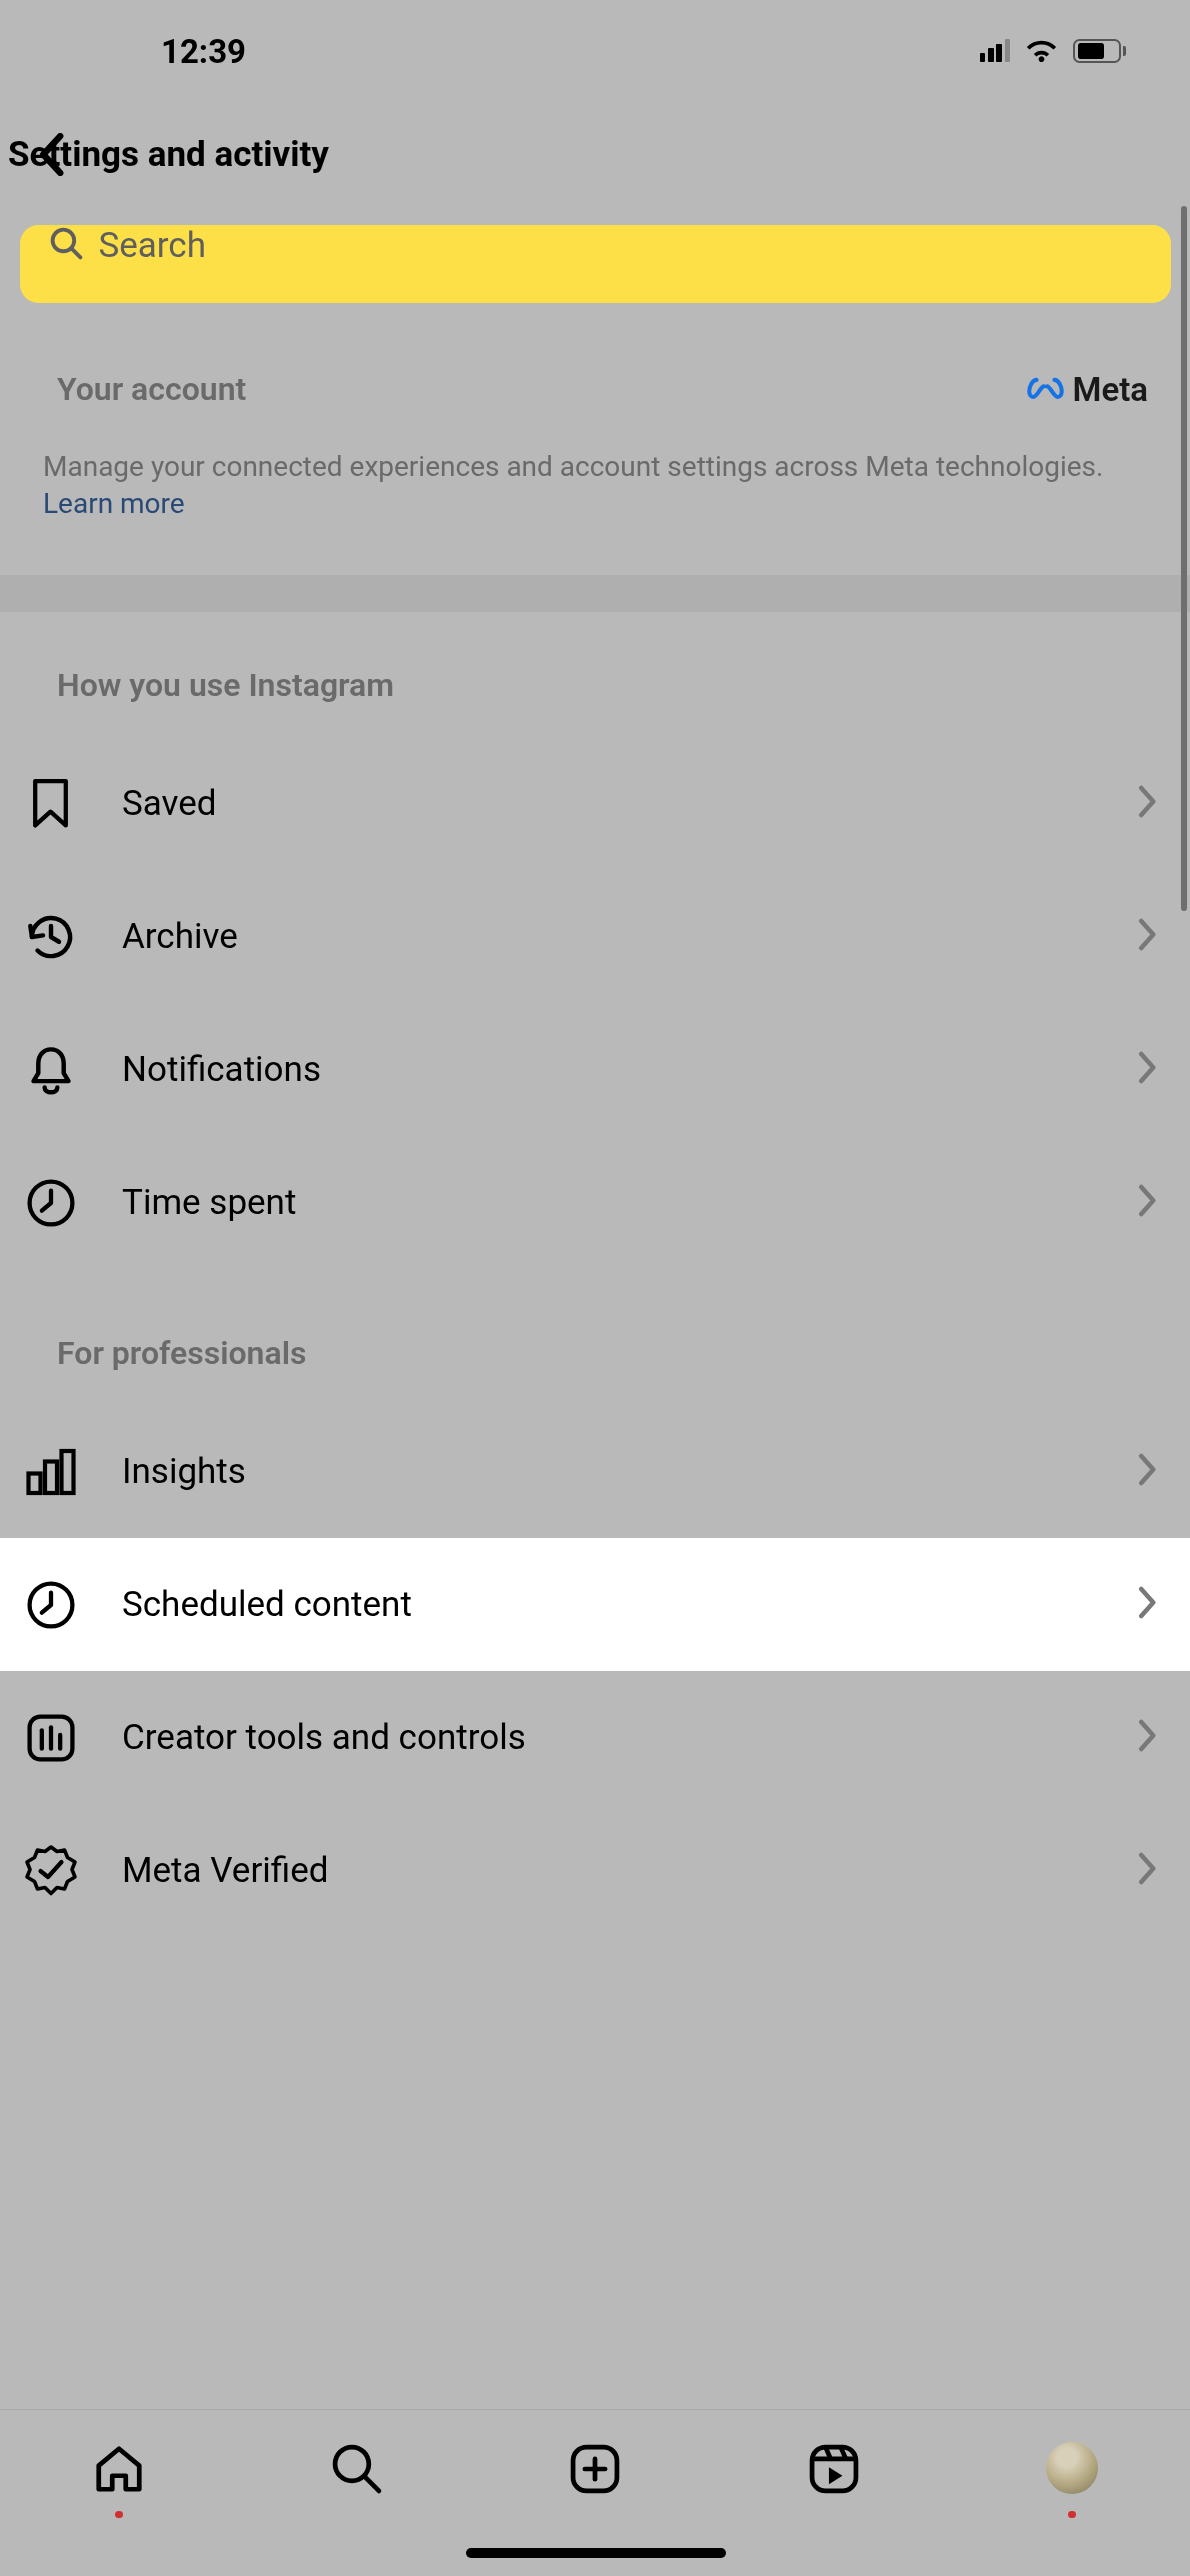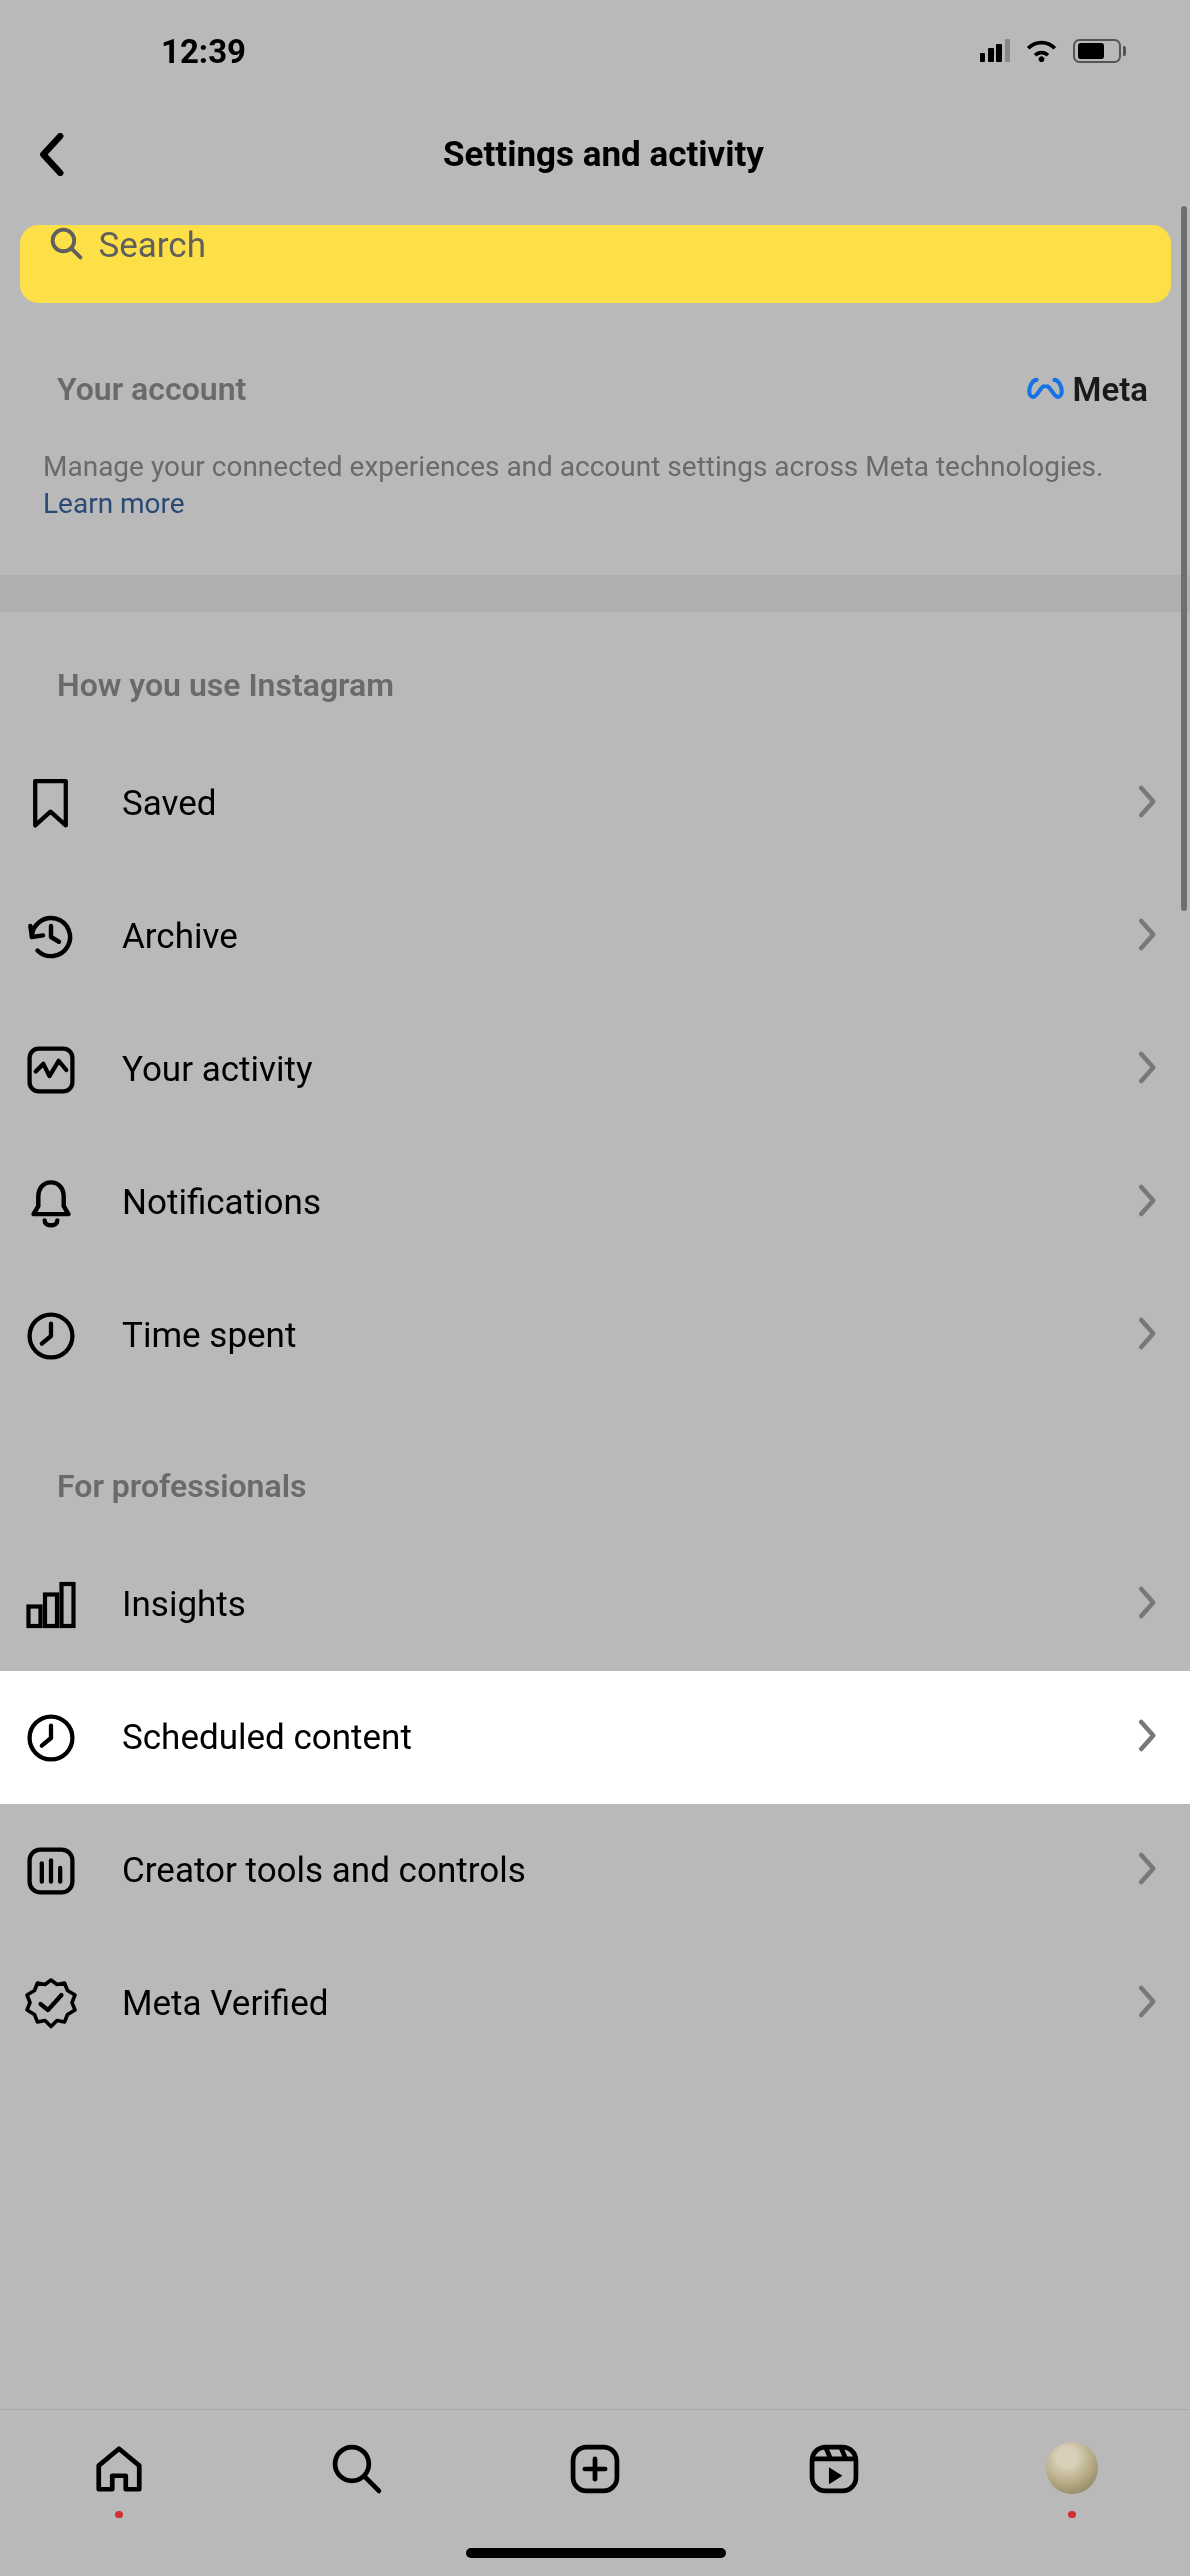--- a/index.html
+++ b/index.html
@@ -83,23 +83,22 @@
     }
     .back-btn {
       width: 46px;
       height: 46px;
       display: flex;
       align-items: center;
       justify-content: center;
     }
     .header-title {
       position: absolute;
-      left: 16px;
+      left: 8px;
       right: 0;
-      text-align: center;
       font-size: 35px;
       font-weight: 700;
       pointer-events: none;
     }
     .scroll-area {
       height: calc(2576px - 102px - 104px - 167px);
       overflow: hidden;
       position: relative;
     }
     .scrollbar {
@@ -358,32 +357,20 @@
             <path d="M4 10 L5 17 L12 16" stroke="#000" stroke-width="2.8" fill="none" stroke-linecap="round" stroke-linejoin="round"></path>
             <path d="M17 10 V17 L22 20" stroke="#000" stroke-width="2.8" fill="none" stroke-linecap="round" stroke-linejoin="round"></path>
           </svg>
       </div>
       <div class="row-label">Archive</div>
       <div class="chevron"><svg width="18.5" height="33" viewBox="0 0 12 22">
             <path d="M2 2 L10 11 L2 20" stroke="#787878" stroke-width="3" fill="none" stroke-linecap="round" stroke-linejoin="round"></path>
           </svg></div>
     </div>
 
-    <div class="row">
-      <div class="row-icon">
-        <svg width="52" height="52" viewBox="0 0 34 34">
-            <rect x="3" y="3" width="28" height="28" rx="6" stroke="#000" stroke-width="2.8" fill="none"></rect>
-            <path d="M7 18 L12 13 L16 21 L22 11 L27 17" stroke="#000" stroke-width="2.8" fill="none" stroke-linecap="round" stroke-linejoin="round"></path>
-          </svg>
-      </div>
-      <div class="row-label">Your activity</div>
-      <div class="chevron"><svg width="18.5" height="33" viewBox="0 0 12 22">
-            <path d="M2 2 L10 11 L2 20" stroke="#787878" stroke-width="3" fill="none" stroke-linecap="round" stroke-linejoin="round"></path>
-          </svg></div>
-    </div>
 
     <div class="row">
       <div class="row-icon">
         <svg width="48" height="54" viewBox="0 0 30 34">
             <path d="M15 4 C10 4 7 8 7 13 V19 L4 24 H26 L23 19 V13 C23 8 20 4 15 4 Z" stroke="#000" stroke-width="2.8" fill="none" stroke-linejoin="round"></path>
             <path d="M11 28 C11 30 13 31 15 31 C17 31 19 30 19 28" stroke="#000" stroke-width="2.8" fill="none" stroke-linecap="round"></path>
           </svg>
       </div>
       <div class="row-label">Notifications</div>
       <div class="chevron"><svg width="18.5" height="33" viewBox="0 0 12 22">

